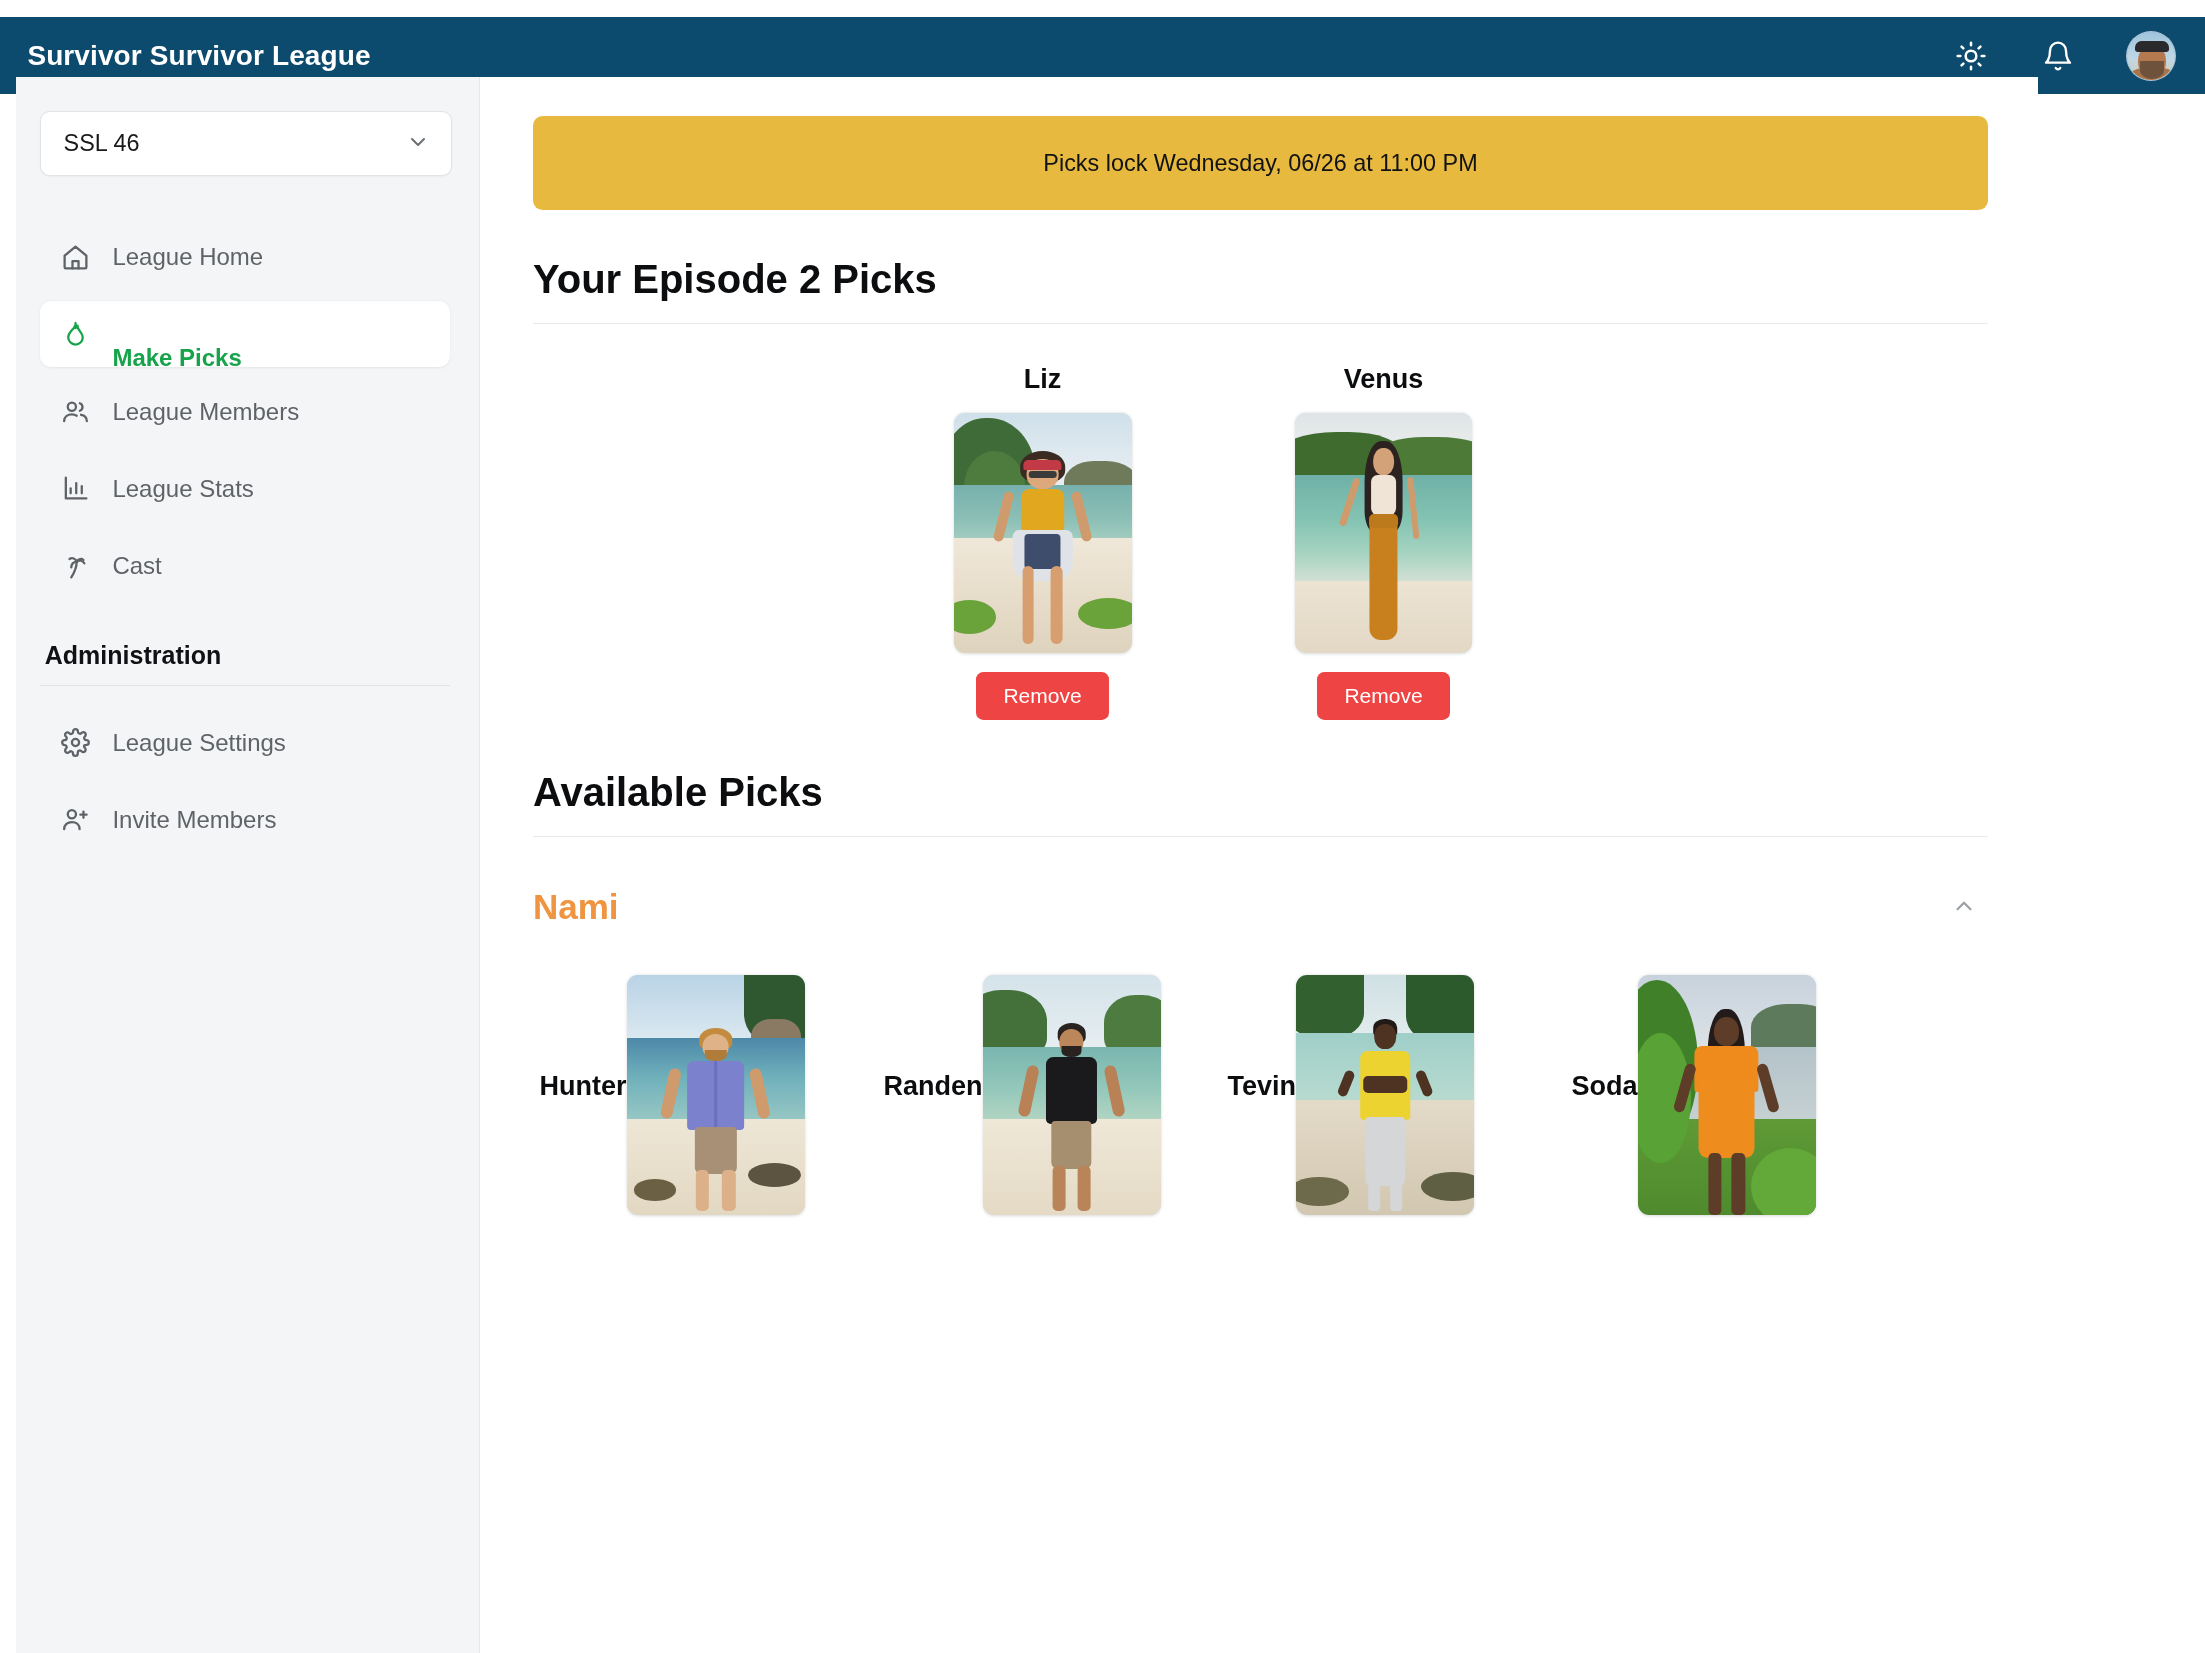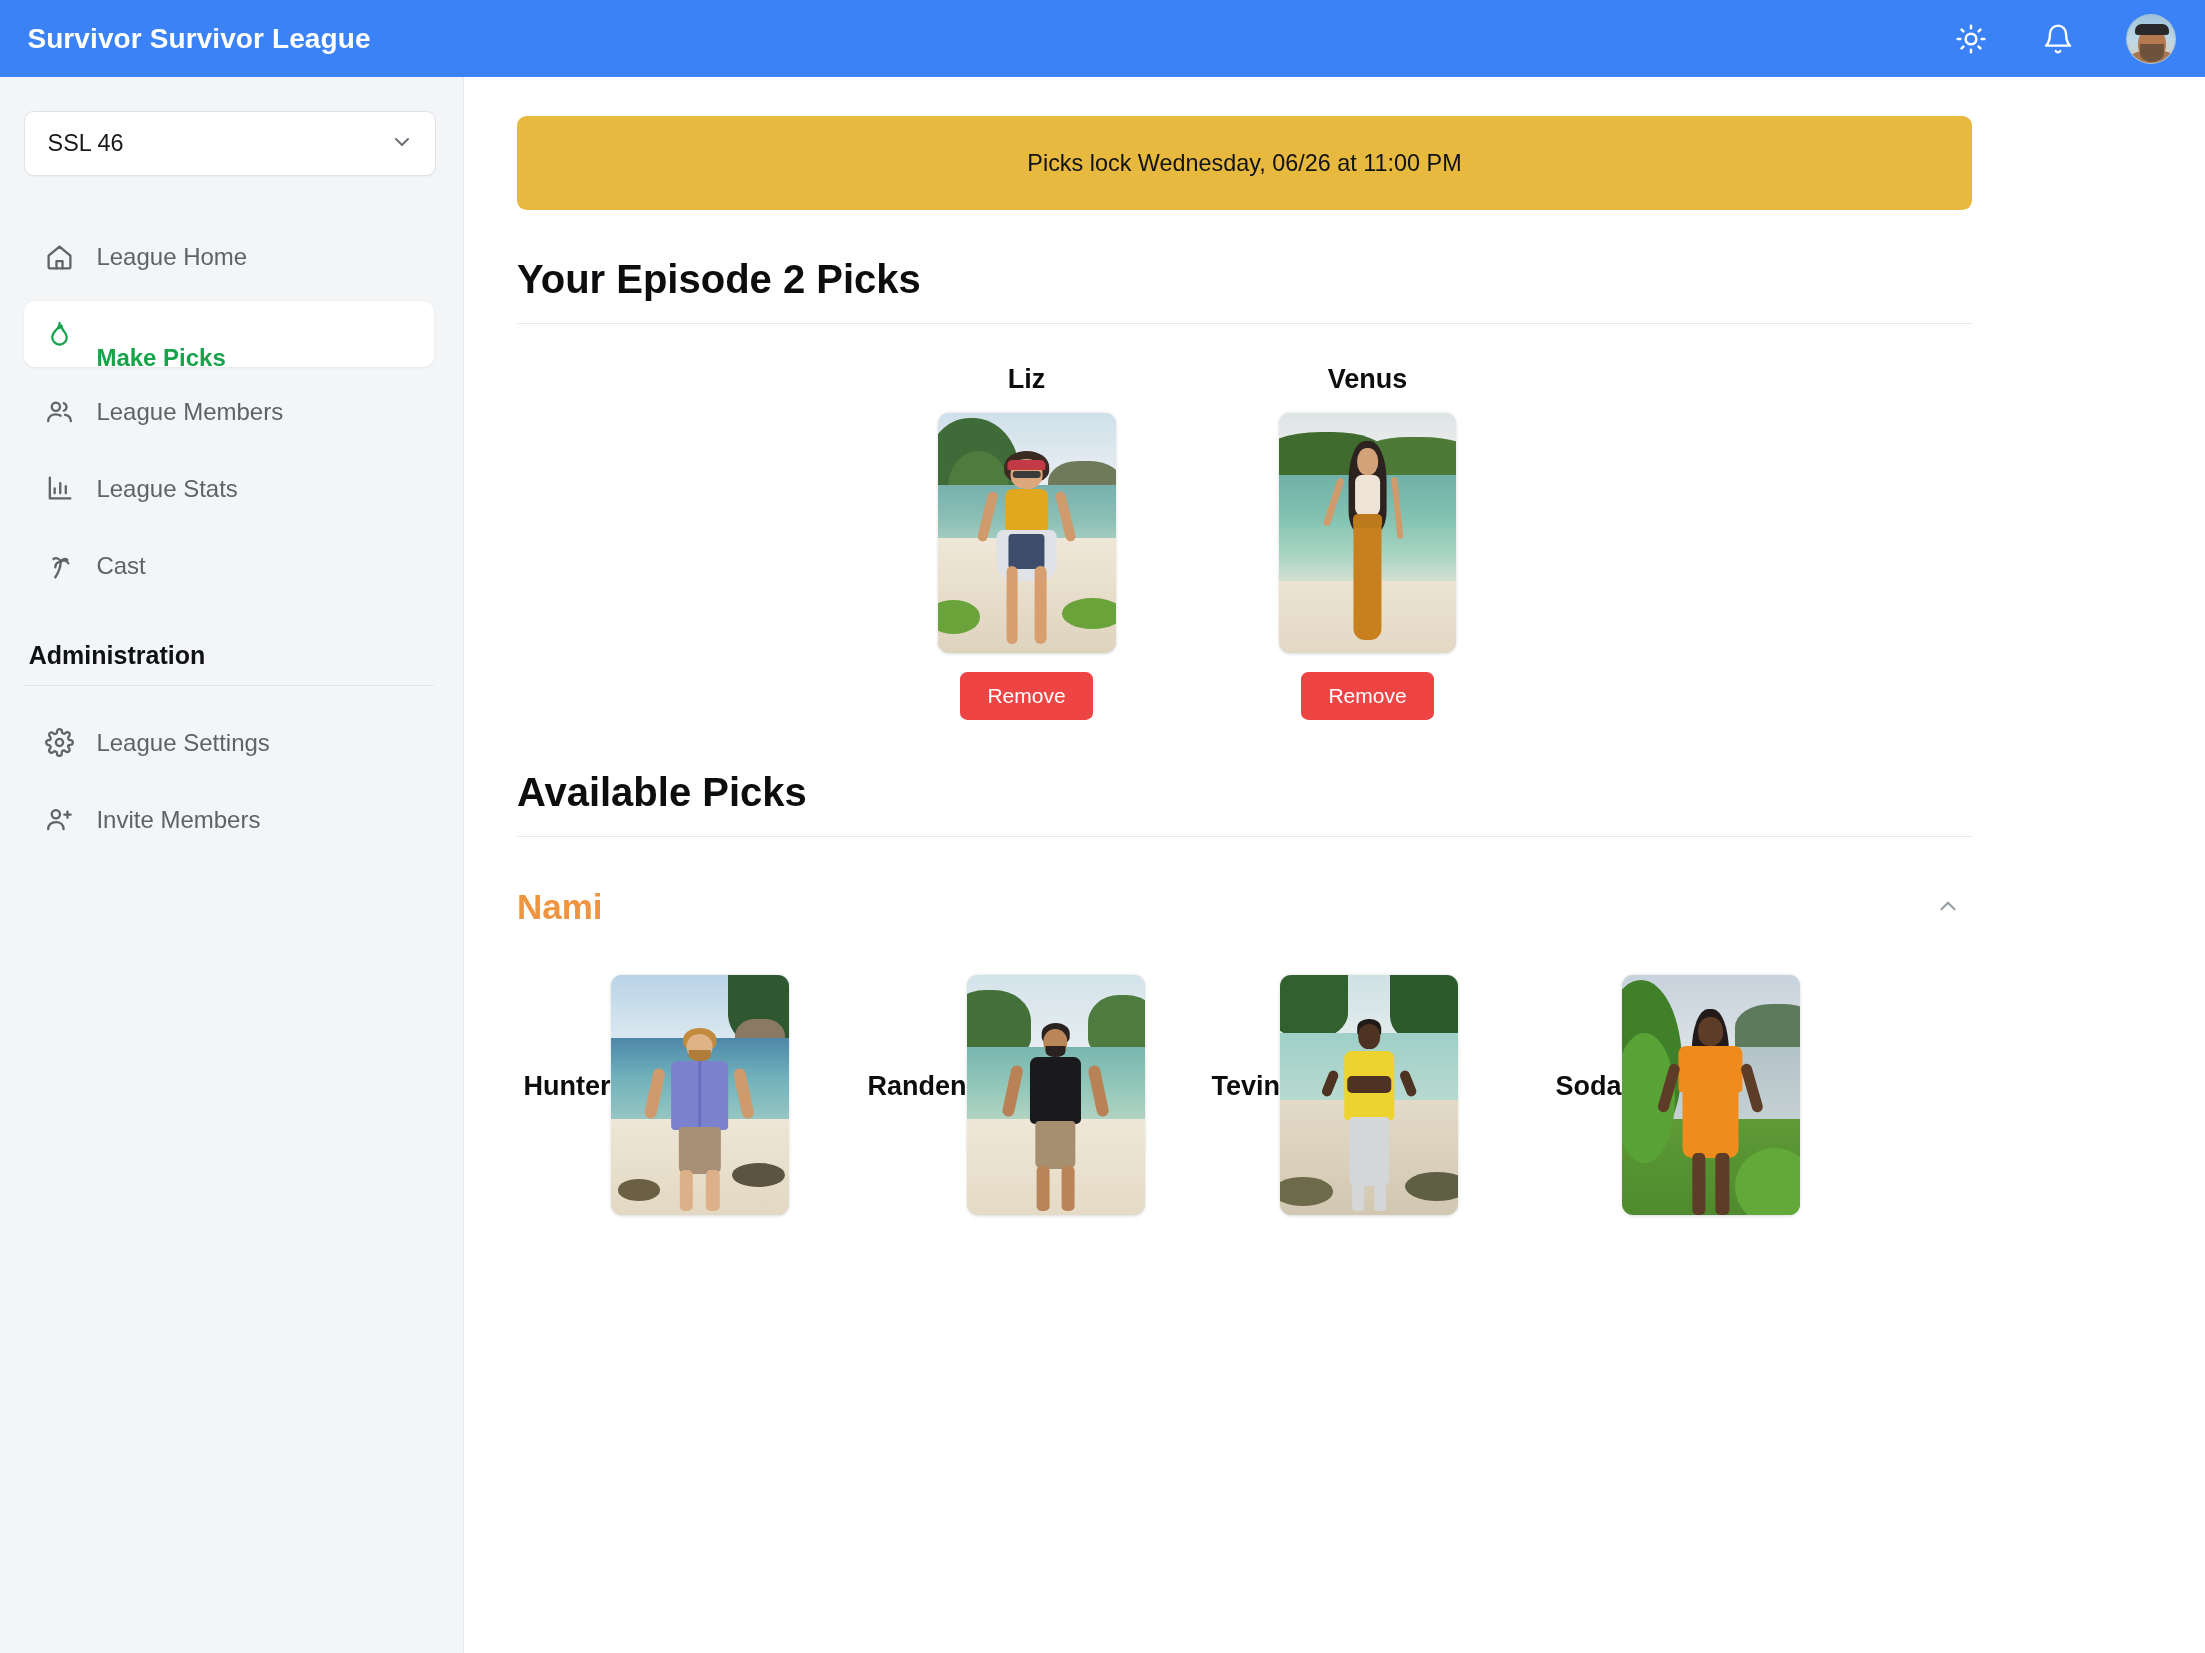--- a/index.html
+++ b/index.html
@@ -5,23 +5,23 @@
   * { box-sizing: border-box; margin: 0; padding: 0; }
   html, body {
     width: 2205px; height: 1653px;
     font-family: "Liberation Sans", sans-serif;
     background: #ffffff;
     overflow: hidden;
   }
 
   
   .topbar {
-    position: absolute; top: 0; left: 0;
+    position: absolute; top: 17px; left: 0;
     width: 2205px; height: 77px;
-    background: #3b82f6;
+    background: #0c4a6e;
     display: flex; align-items: center; justify-content: space-between;
     padding: 0 29px 0 27.4px;
   }
   .brand {
     color: #ffffff; font-size: 28px; font-weight: bold;
     letter-spacing: 0.1px; white-space: nowrap;
   }
   .topbar-actions { display: flex; align-items: center; gap: 50px; }
   .icon-btn {
     width: 37px; height: 37px;
@@ -34,21 +34,21 @@
     border: 1.6px solid rgba(255,255,255,.35);
     background: #7fa8c4;
   }
   .avatar .av-sky { position: absolute; inset: 0; background: linear-gradient(#9fc4dc 0%, #bfd8e6 55%, #d8c9ae 100%); }
   .avatar .av-head { position: absolute; left: 11.3px; top: 13px; width: 27.4px; height: 32px; border-radius: 48% 48% 46% 46%; background: #b5794f; }
   .avatar .av-band { position: absolute; left: 8px; top: 9.7px; width: 34px; height: 11.3px; border-radius: 6.5px 6.5px 2.4px 2.4px; background: #2a2a2c; }
   .avatar .av-beard { position: absolute; left: 13px; top: 29px; width: 24px; height: 18px; border-radius: 0 0 50% 50%; background: #6f523b; }
   .avatar .av-body { position: absolute; left: 3.2px; bottom: -3.2px; width: 45px; height: 16px; border-radius: 50% 50% 0 0; background: #a8744c; }
 
   
-  .shell { position: absolute; top: 77px; left: 0; width: 2022px; height: 1576px; display: flex; justify-content: flex-end; }
+  .shell { position: absolute; top: 77px; left: 16px; width: 2022px; height: 1576px; display: flex; justify-content: flex-end; }
   .sidebar {
     width: 464px; height: 100%;
     background: #f4f5f6;
     border-right: 0.8px solid #e6e7e9;
     padding: 34px 29px 0 24px;
     flex: 0 0 464px;
   }
   .content {
     flex: 1 1 auto; height: 100%;
     background: #ffffff;

